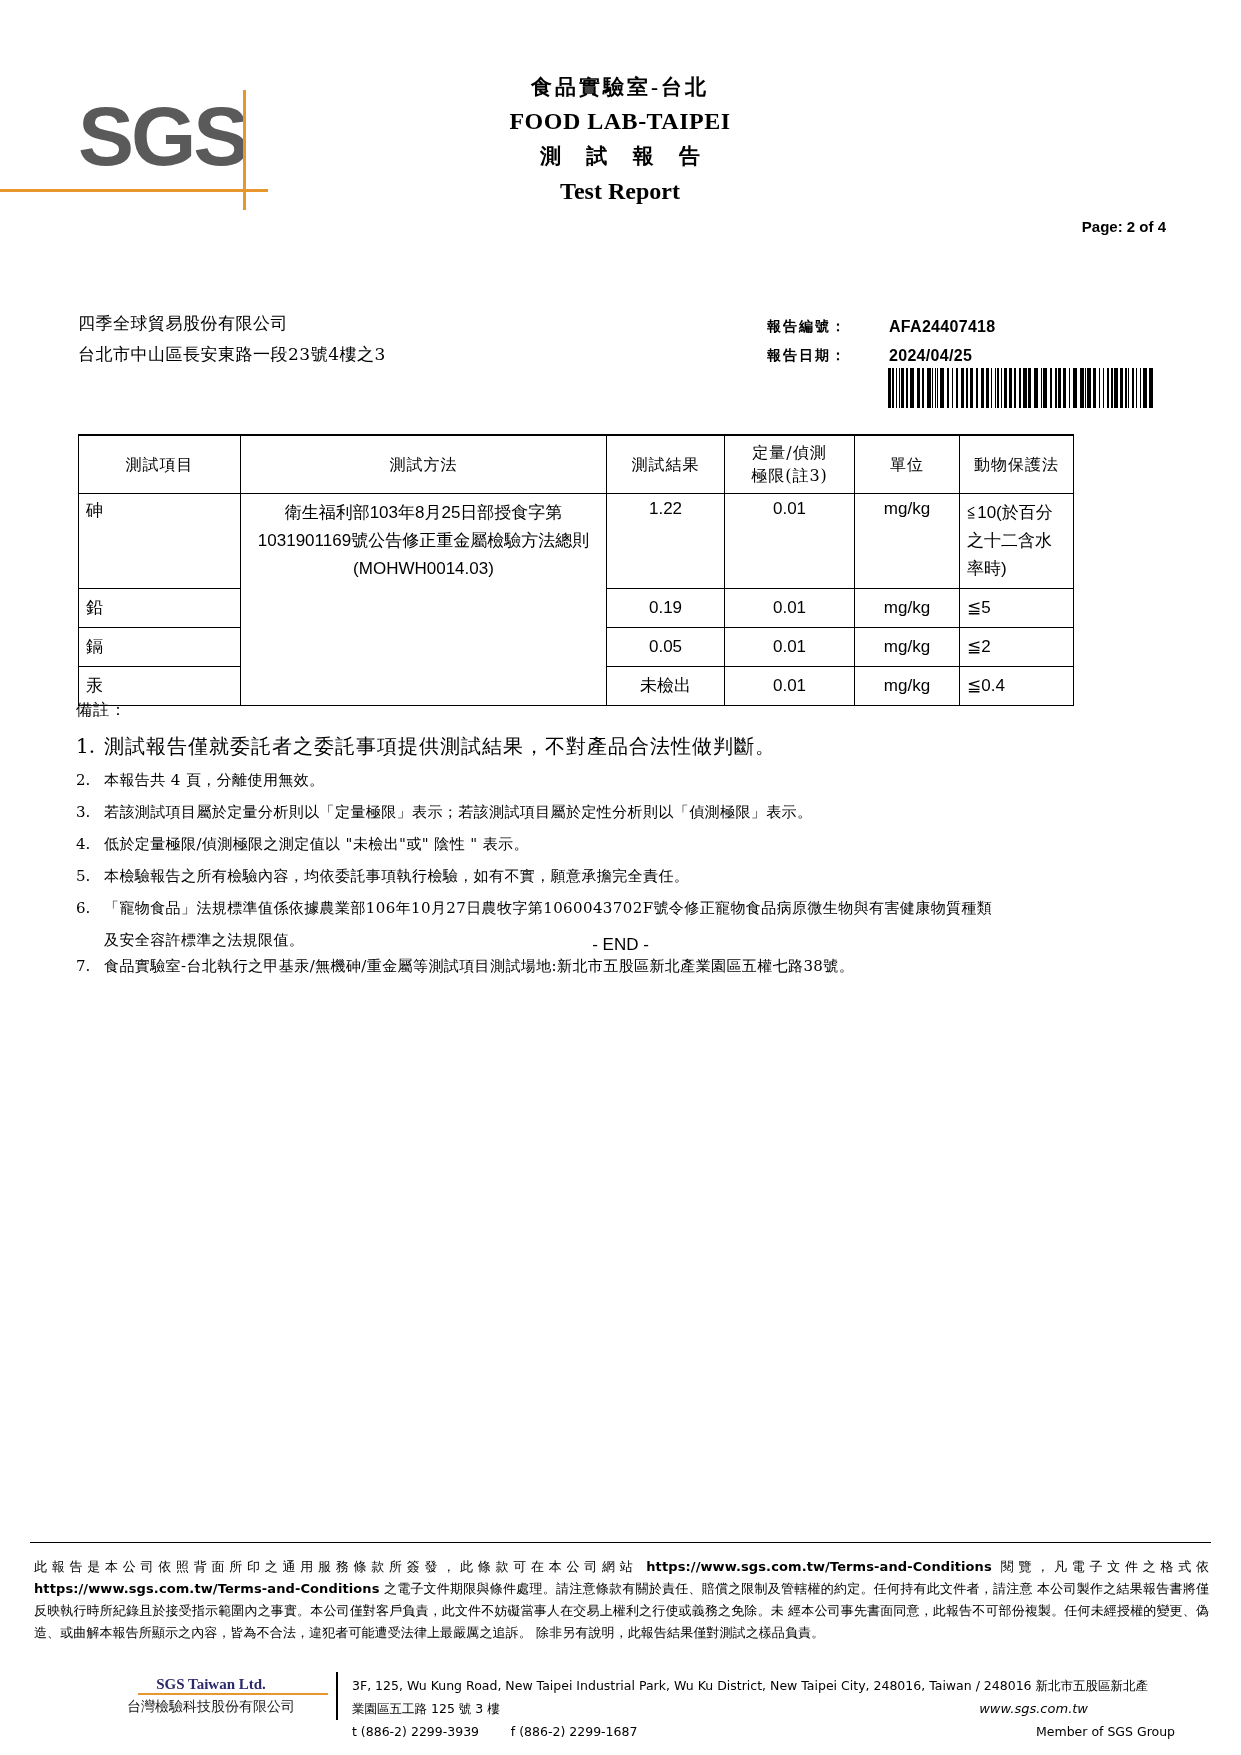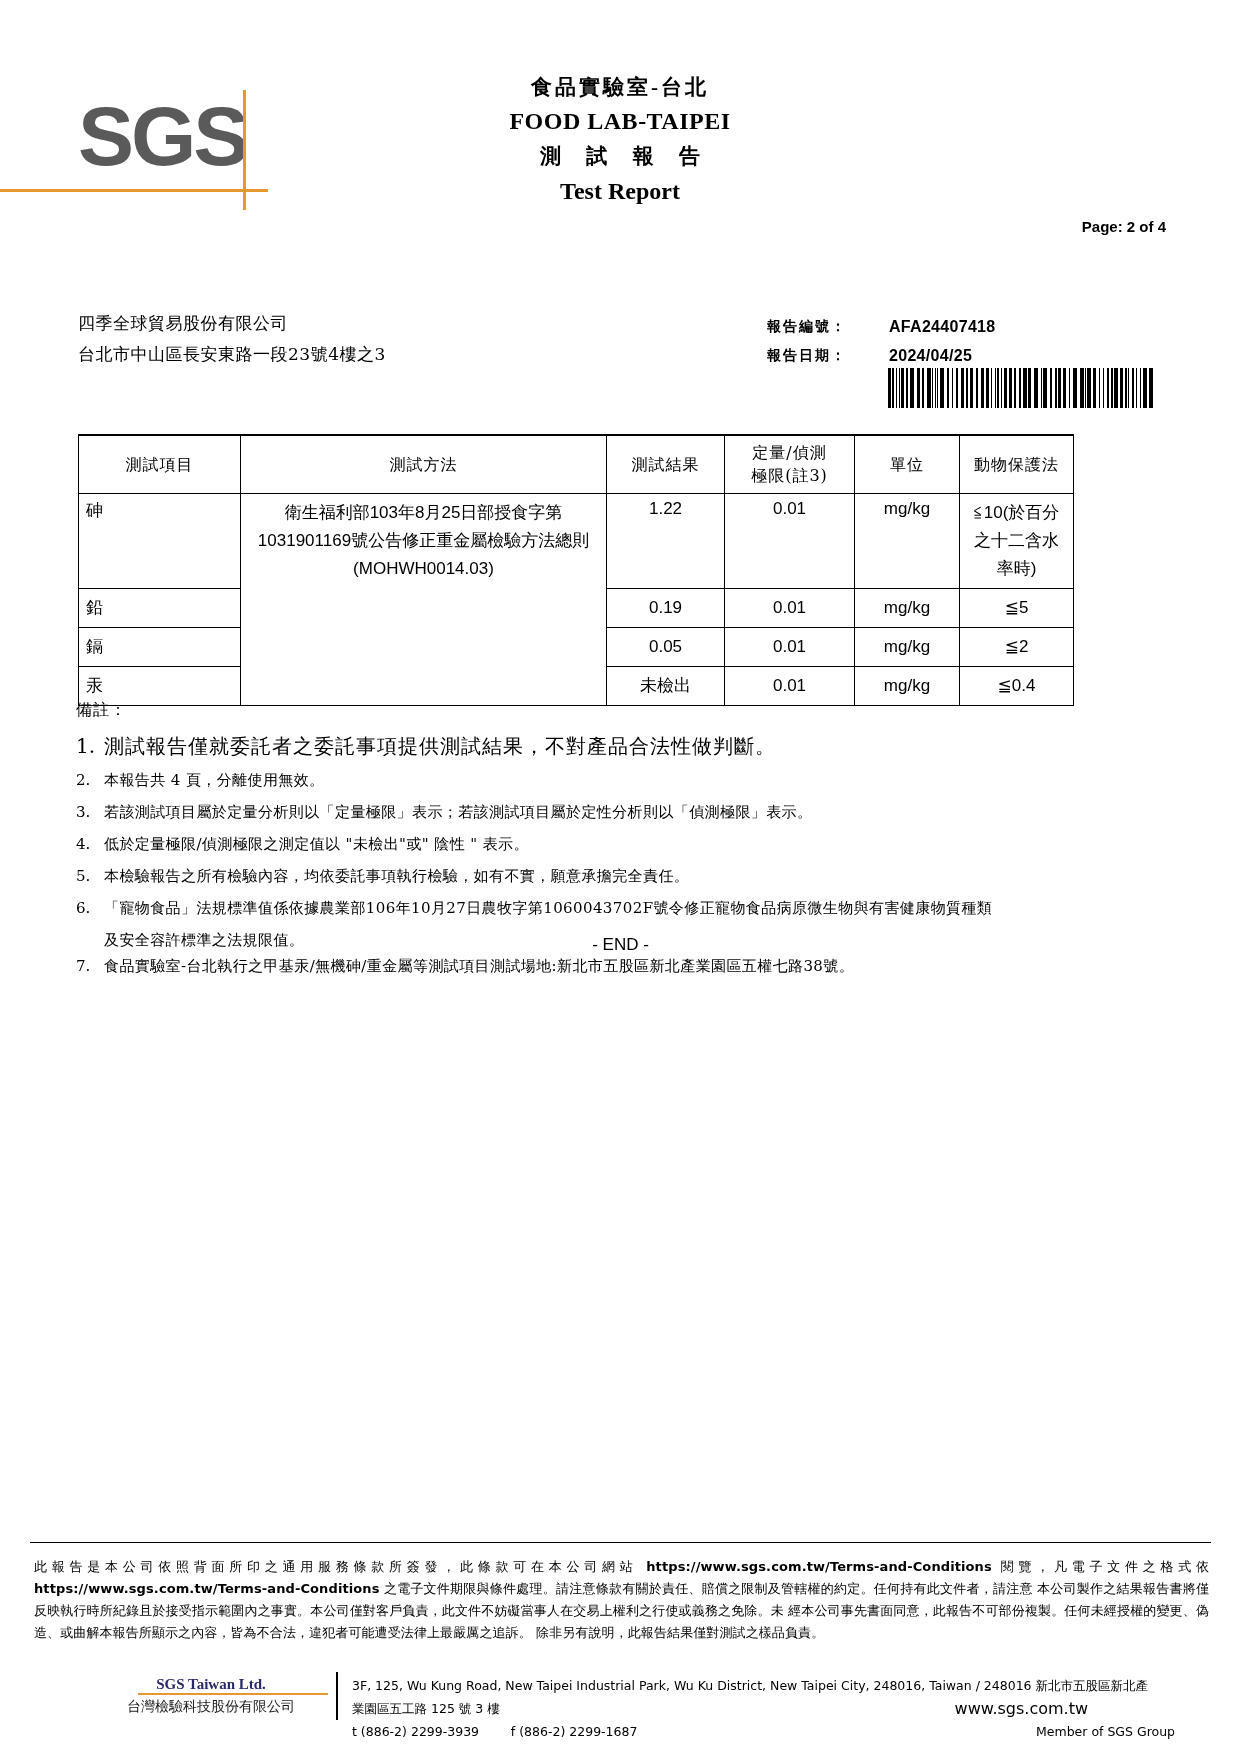--- a/index.html
+++ b/index.html
@@ -183,21 +183,21 @@
     padding-left: 22px;
     letter-spacing: 1px;
   }
   .cell-method {
     font-size: 17px;
     line-height: 28px;
     text-align: center;
   }
   .cell-c { text-align: center; }
   .cell-law {
-    text-align: center;
+    text-align: left;
     line-height: 28px;
     font-size: 17px;
   }
   .row-tall td { height: 95px; }
   .row-std td { height: 29px; vertical-align: middle; }
 
   
   .notes {
     position: absolute;
     left: 76px; top: 700px;
@@ -298,21 +298,22 @@
   }
   .addr .vbar {
     position: absolute;
     left: -16px; top: -2px;
     width: 2px; height: 48px;
     background: #000;
   }
   .addr .web {
     position: absolute;
     right: 64px; top: 23px;
-    font-size: 16px;
+    font-size: 13px;
+    font-style: italic;
   }
   .member {
     position: absolute;
     right: 66px; top: 1724px;
     font-family: "DejaVu Sans", "Liberation Sans", sans-serif;
     font-size: 12.5px;
   }
 </style>
 </head>
 <body>

